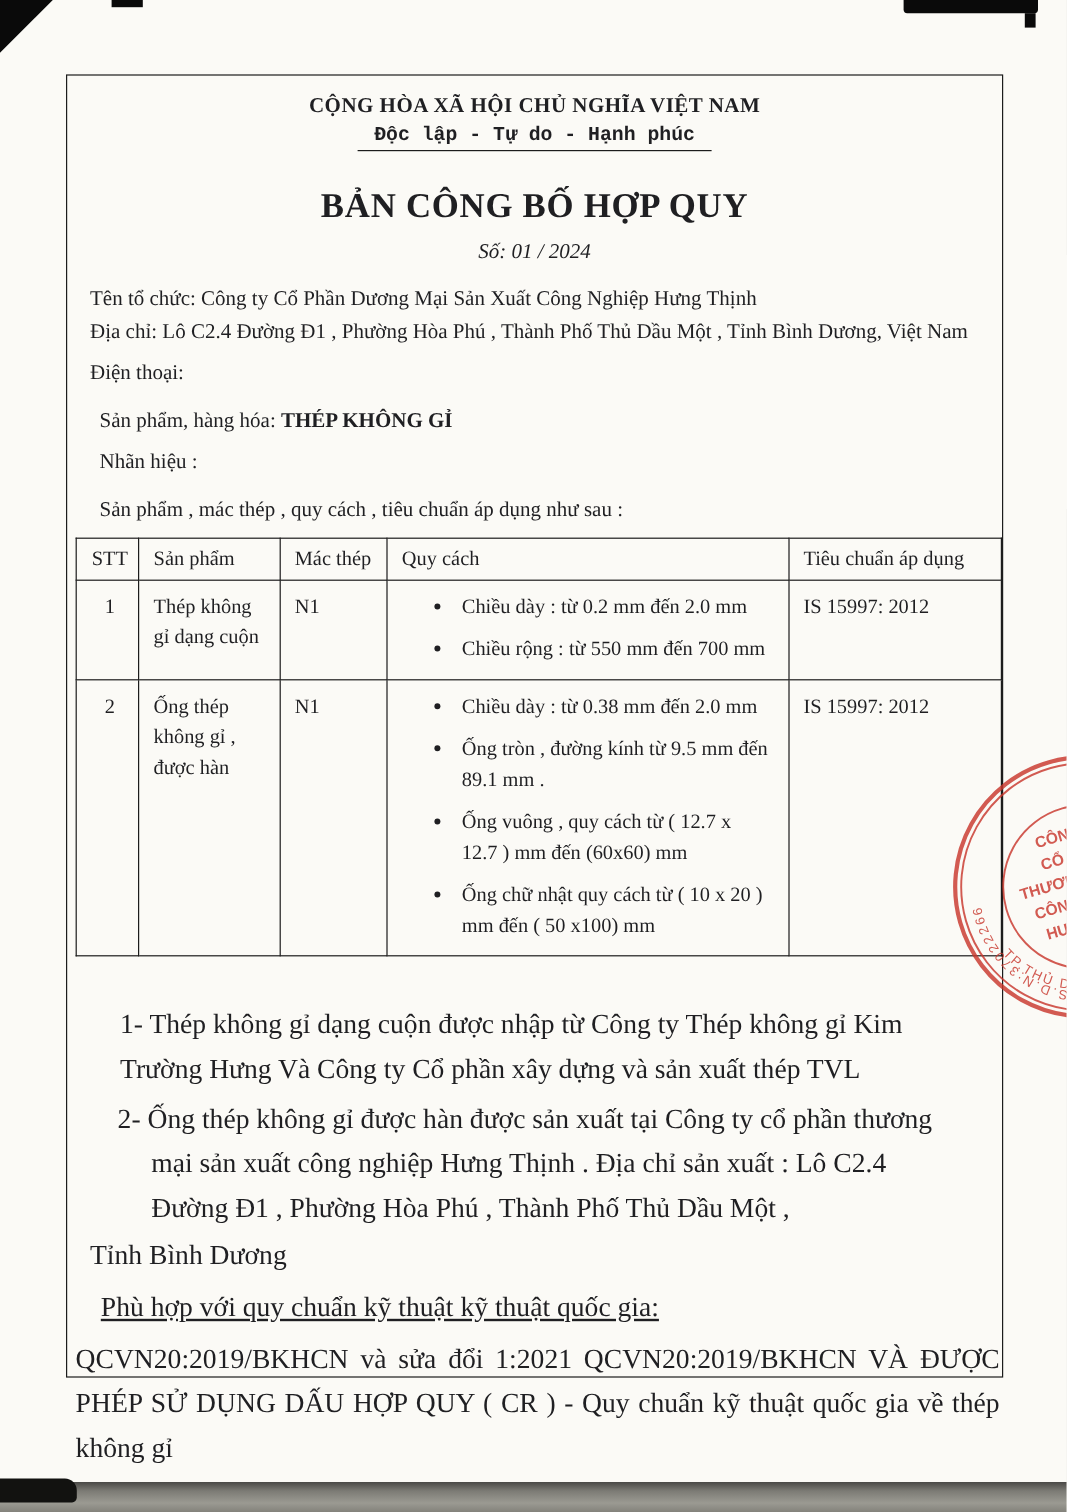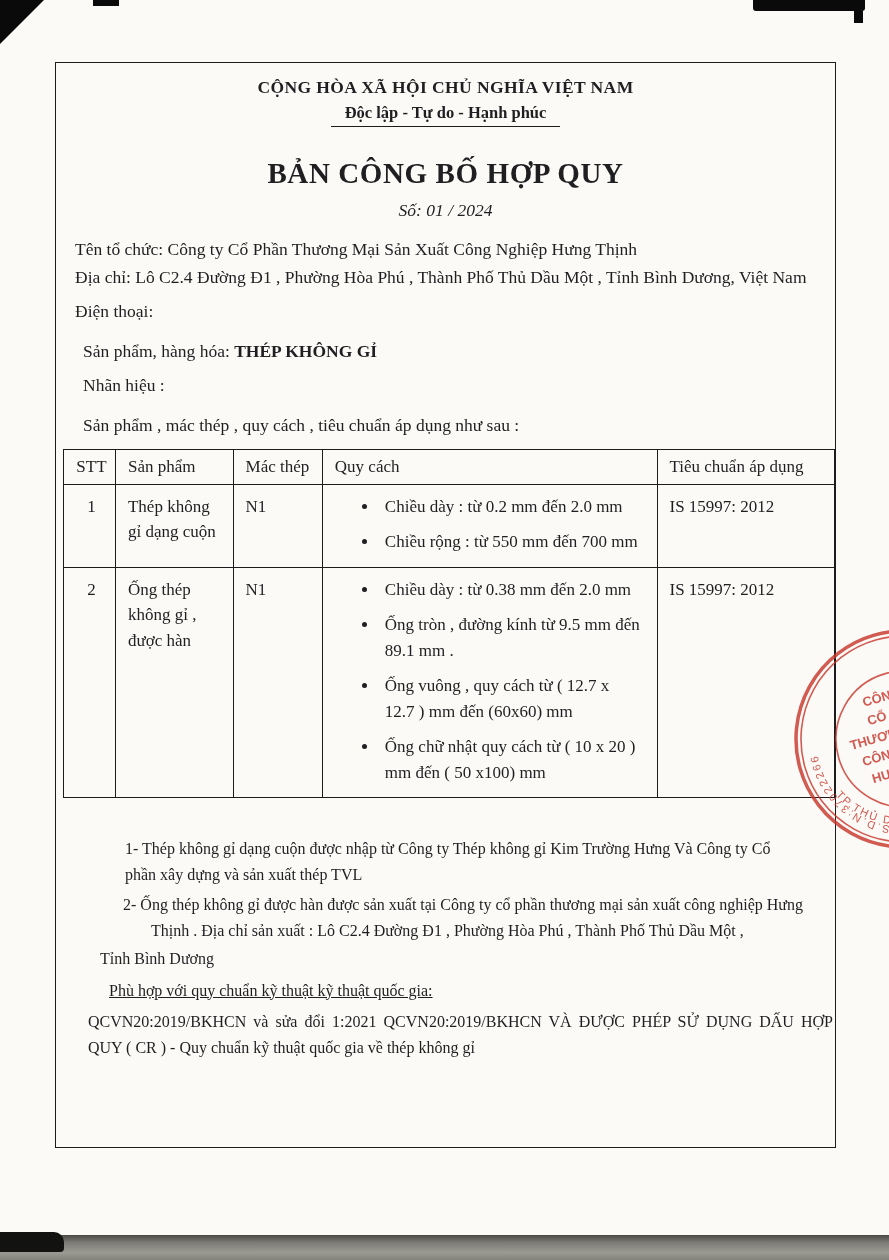--- a/index.html
+++ b/index.html
@@ -24,21 +24,21 @@
   
   .frame{
     position:absolute;left:55px;top:62px;width:781px;height:1086px;
     border:1.6px solid #1c1c1c;box-sizing:border-box;
     padding:12px 0 0 0;
   }
   .center{text-align:center;}
   .nat-title{font-weight:bold;font-size:17.5px;letter-spacing:.4px;margin:2px 0 0 0;}
   .motto-wrap{text-align:center;margin-top:5px;}
   .motto{display:inline-block;font-weight:bold;font-size:16.5px;
-    border-bottom:1.8px solid #1c1c1c;padding:0 14px 3px 14px;}
+    border-bottom:1.8px solid #1c1c1c;padding:0 14px 3px 14px;font-family:Liberation Mono, monospace;}
   .doc-title{font-weight:bold;font-size:29px;letter-spacing:.6px;margin:30px 0 0 0;}
   .doc-no{font-size:17.5px;margin:10px 0 0 0;font-style:italic;}
   p{margin:0;}
   .body-text{font-size:17.5px;line-height:1.6;}
   .para{padding:0 16px 0 19px;}
   .para-indent{padding:0 16px 0 27px;}
   .mt-sm{margin-top:6px;}
   .mt-md{margin-top:12px;}
   .bold{font-weight:bold;}
   
@@ -55,21 +55,21 @@
   table.spec .col-stt{width:48px;}
   table.spec .col-sp{width:116px;}
   table.spec .col-mt{width:88px;}
   table.spec .col-qc{width:330px;}
   table.spec .col-tc{width:175px;}
   table.spec td.stt{text-align:center;}
   ul.bullets{margin:0;padding:0 6px 0 44px;}
   ul.bullets li{margin:0 0 10px 0;padding-left:6px;line-height:1.5;}
   ul.bullets li:last-child{margin-bottom:2px;}
   
-  .notes{margin-top:38px;font-size:16px;line-height:1.62;margin-left:25px;}
+  .notes{margin-top:38px;font-size:23px;line-height:1.62;}
   .note1{padding:0 48px 0 44px;}
   .note2{padding:0 30px 0 70px;text-indent:-28px;margin-top:4px;}
   .note3{padding:0 16px 0 19px;margin-top:2px;}
   .note4{padding:0 16px 0 28px;margin-top:6px;text-decoration:underline;}
   .note5{padding:0 2px 0 7px;margin-top:6px;text-align:justify;font-family:Liberation Serif, serif;}
   
   .stamp{position:absolute;left:719px;top:608px;pointer-events:none;}
 </style>
 </head>
 <body>
@@ -85,21 +85,21 @@
 
     <p class="center nat-title">CỘNG HÒA XÃ HỘI CHỦ NGHĨA VIỆT NAM</p>
     <div class="motto-wrap">
       <span class="motto">Độc lập - Tự do - Hạnh phúc</span>
     </div>
 
     <p class="center doc-title">BẢN CÔNG BỐ HỢP QUY</p>
     <p class="center doc-no">Số: 01 / 2024</p>
 
     <div class="body-text" style="margin-top:14px;">
-      <p class="para">Tên tổ chức: Công ty Cổ Phần Thương Mại Sản Xuất Công Nghiệp Hưng Thịnh</p>
+      <p class="para">Tên tổ chức: Công ty Cổ Phần Dương Mại Sản Xuất Công Nghiệp Hưng Thịnh</p>
       <p class="para">Địa chỉ: Lô C2.4 Đường Đ1 , Phường Hòa Phú , Thành Phố Thủ Dầu Một , Tỉnh Bình Dương, Việt Nam</p>
       <p class="para mt-sm">Điện thoại:</p>
       <p class="para-indent mt-md">
         <span>Sản phẩm, hàng hóa: </span><span class="bold">THÉP KHÔNG GỈ</span>
       </p>
       <p class="para-indent mt-sm">Nhãn hiệu :</p>
       <p class="para-indent mt-md">Sản phẩm , mác thép , quy cách , tiêu chuẩn áp dụng như sau :</p>
     </div>
 
     <table class="spec">

